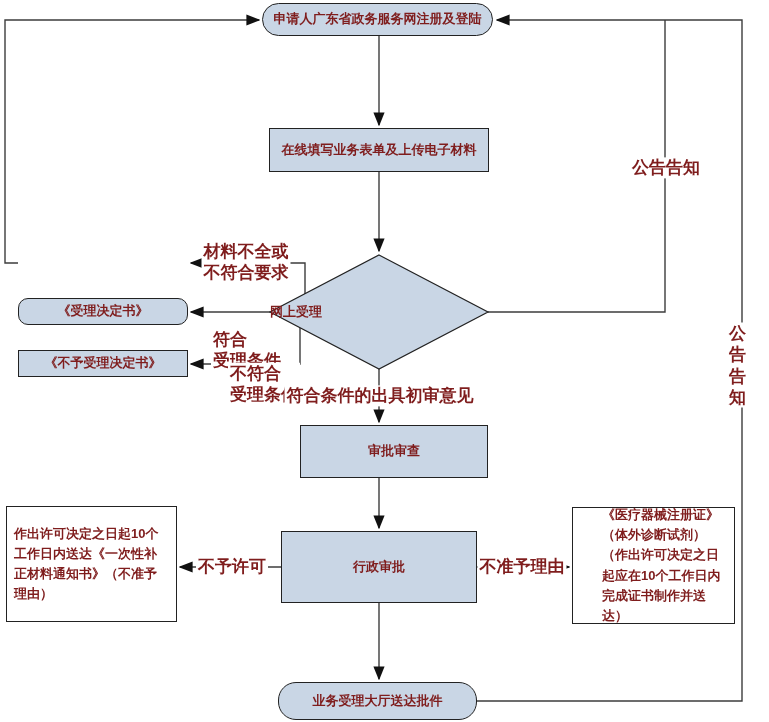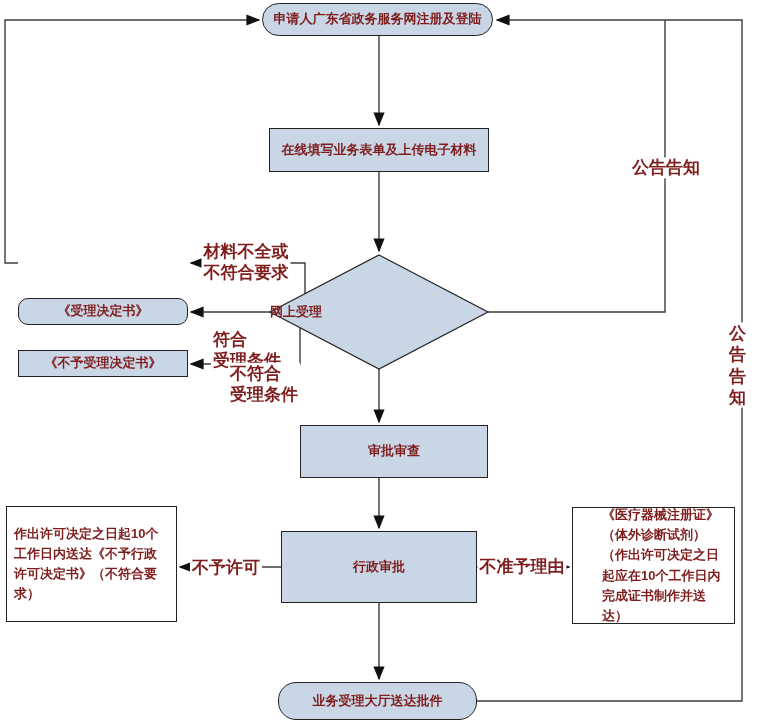--- a/index.html
+++ b/index.html
@@ -37,21 +37,21 @@
   #n-grant   {left:572px;top:507px;width:163px;height:117px;padding-left:22px;}
   #n-deliver {left:278px;top:682px;width:199px;height:38px;}
   #n-decision{
     position:absolute;left:270px;top:255px;width:218px;height:114px;
     display:flex;align-items:center;justify-content:flex-start;font-size:13px;
   }
   #lb-incomplete{left:246px;top:262px;}
   #lb-meets     {left:247px;top:306px;margin-top:44px;}
   #lb-notmeets  {left:264px;top:358px;margin-top:26px;}
   #lb-opinion   {left:380px;top:396px;}
-  #lb-deny      {left:226px;top:568px;}
+  #lb-deny      {left:232px;top:568px;font-family:Liberation Mono, monospace;}
   #lb-grant     {left:522px;top:567px;}
   #lb-ann-top   {left:666px;top:168px;}
   #lb-ann-right {left:741px;top:365px;}
 </style>
 </head>
 <body>
 
 <div id="canvas">
 
   <svg id="wires" viewBox="0 0 769 722" xmlns="http://www.w3.org/2000/svg">
@@ -115,35 +115,36 @@
 
   <div id="n-review" class="node">
     <span>审批审查</span>
   </div>
 
   <div id="n-admin" class="node">
     <span>行政审批</span>
   </div>
 
   <div id="n-deny" class="node white-box">
-    <div class="inner">作出许可决定之日起10个工作日内送达《不予行政许可决定书》（不符合要求）</div>
+    <div class="inner">作出许可决定之日起10个工作日内送达《一次性补正材料通知书》（不准予理由）</div>
   </div>
 
   <div id="n-grant" class="node white-box">
     <div class="inner">《医疗器械注册证》（体外诊断试剂）（作出许可决定之日起应在10个工作日内完成证书制作并送达）</div>
   </div>
 
   <div id="n-deliver" class="node stadium">
     <span>业务受理大厅送达批件</span>
   </div>
 
   <div id="lb-incomplete" class="edge-label">材料不全或
 不符合要求</div>
   <div id="lb-meets" class="edge-label">符合
 受理条件</div>
   <div id="lb-notmeets" class="edge-label">不符合
 受理条件</div>
+  <div id="lb-opinion" class="edge-label">符合条件的出具初审意见</div>
   <div id="lb-deny" class="edge-label">不予许可</div>
   <div id="lb-grant" class="edge-label">不准予理由</div>
   <div id="lb-ann-top" class="edge-label">公告告知</div>
   <div id="lb-ann-right" class="edge-label">公告告知</div>
 
 </div>
 
 </body></html>

